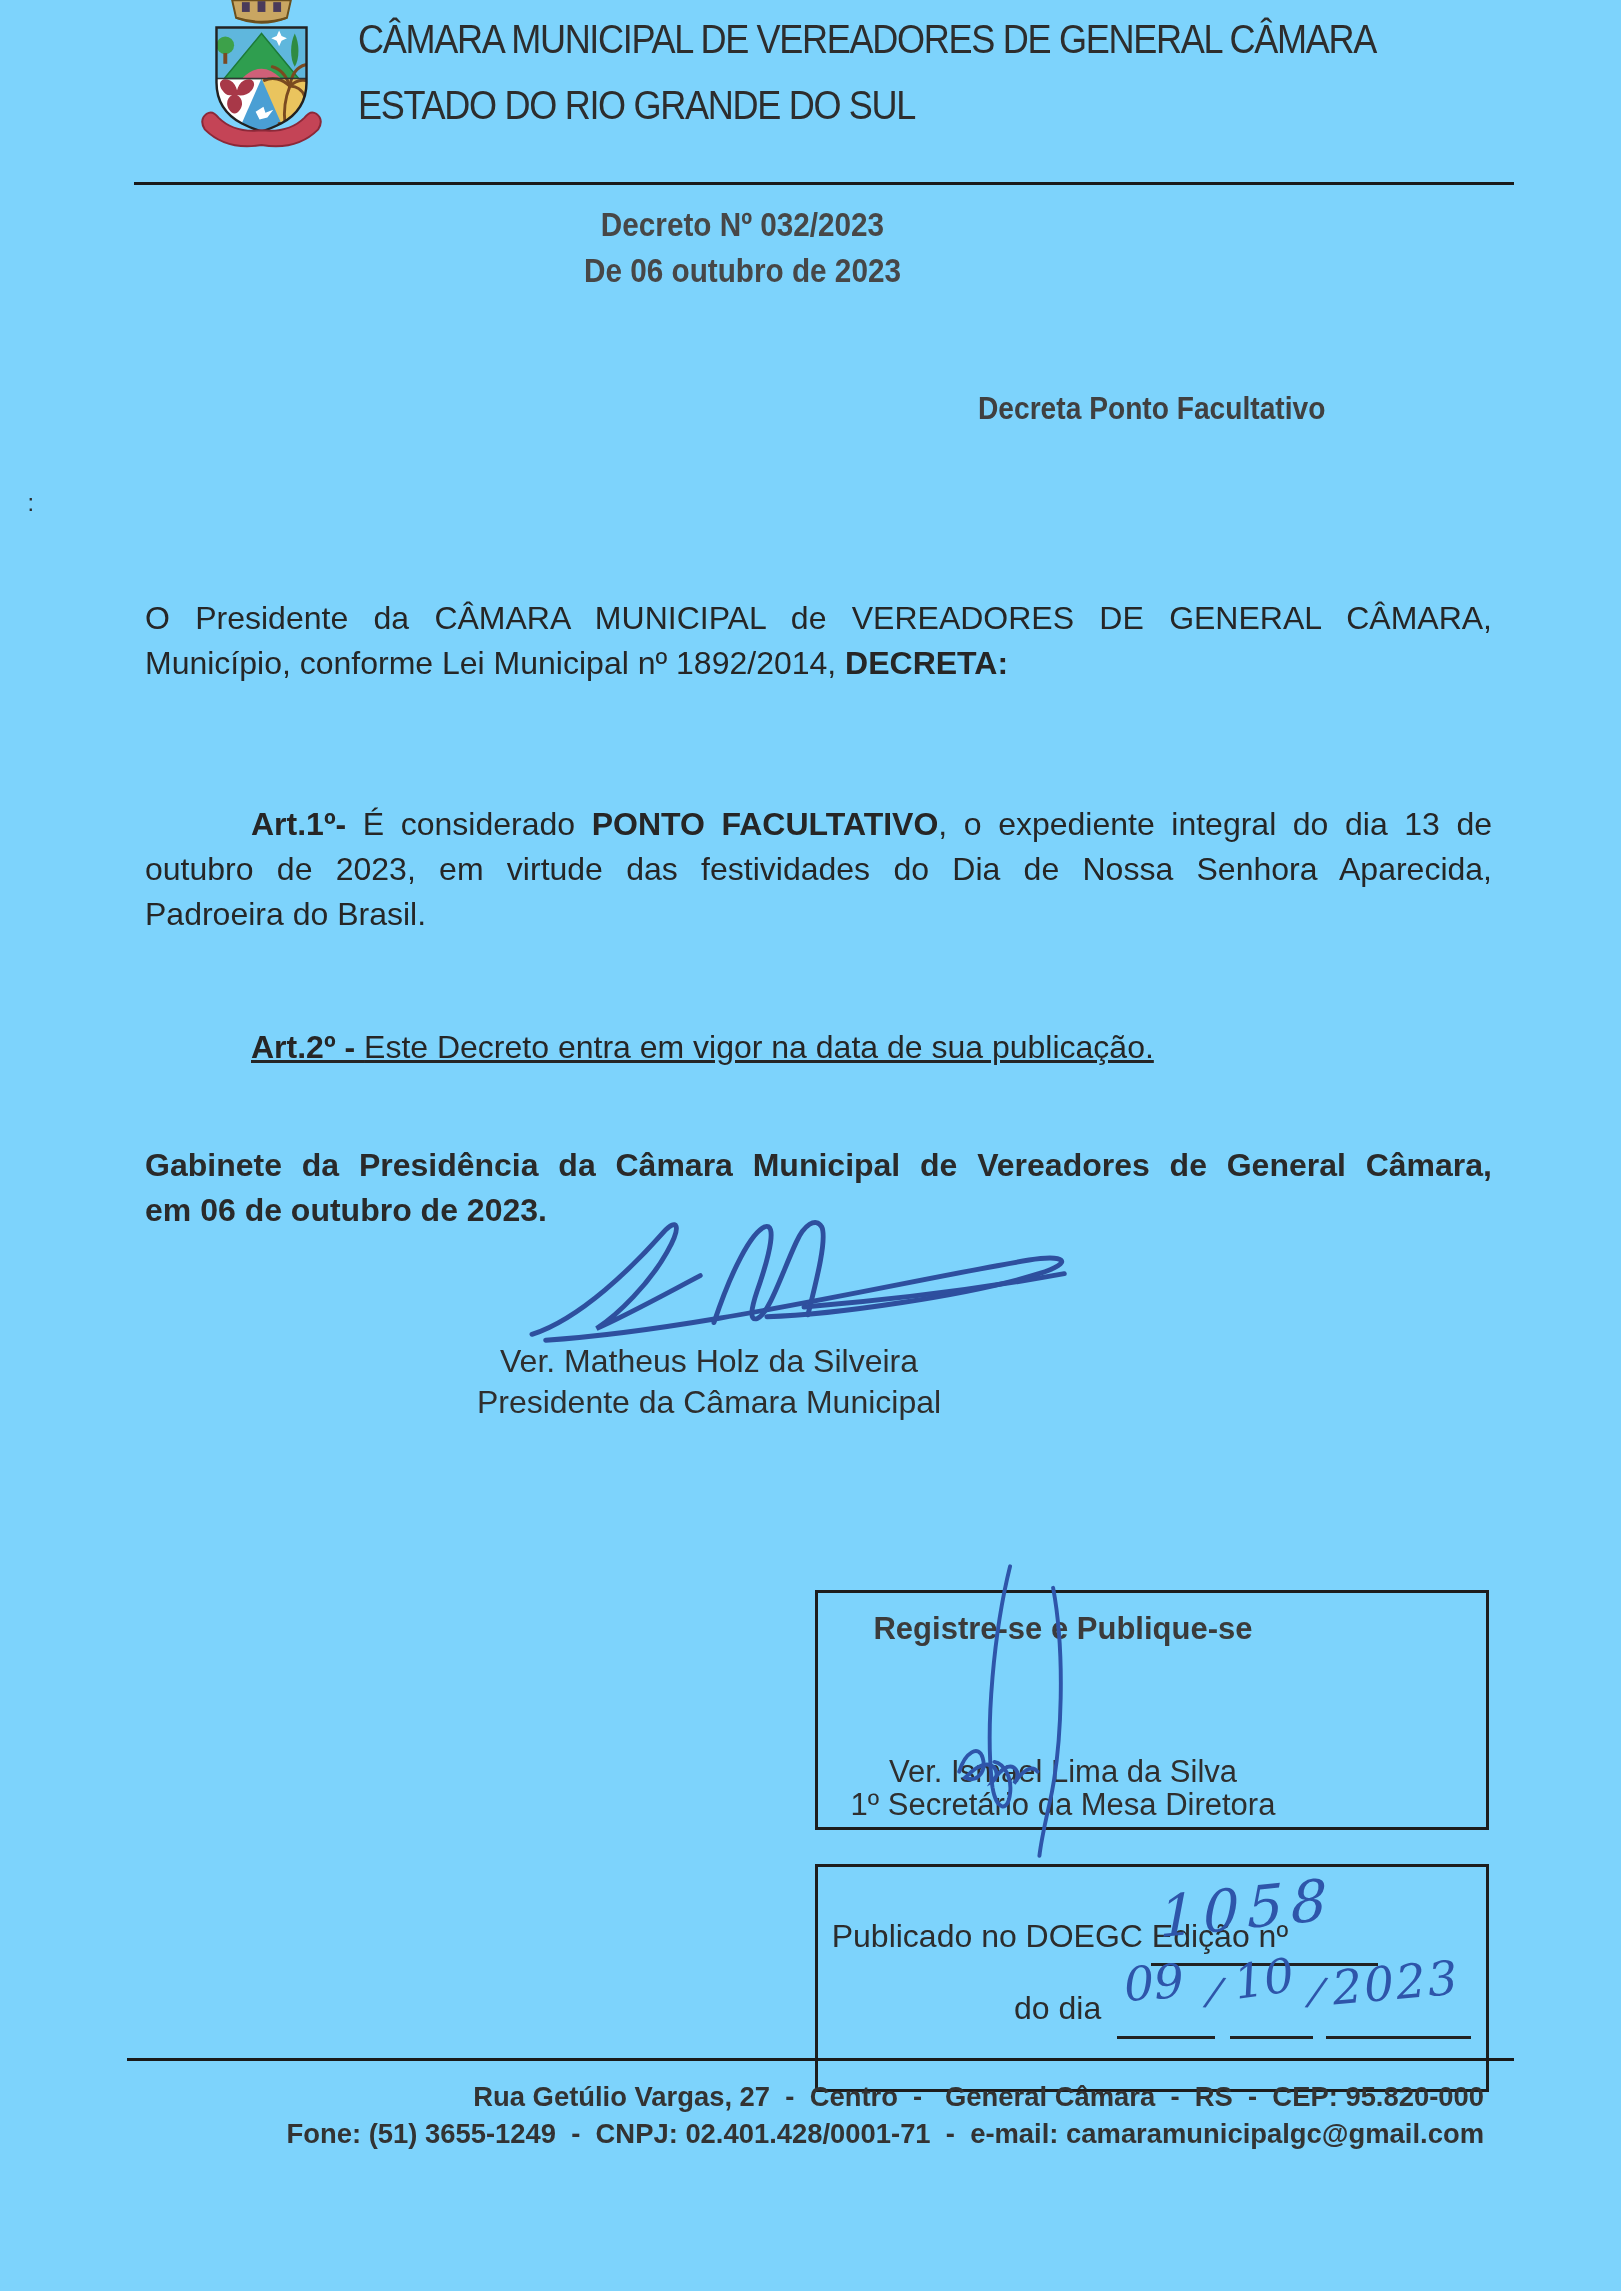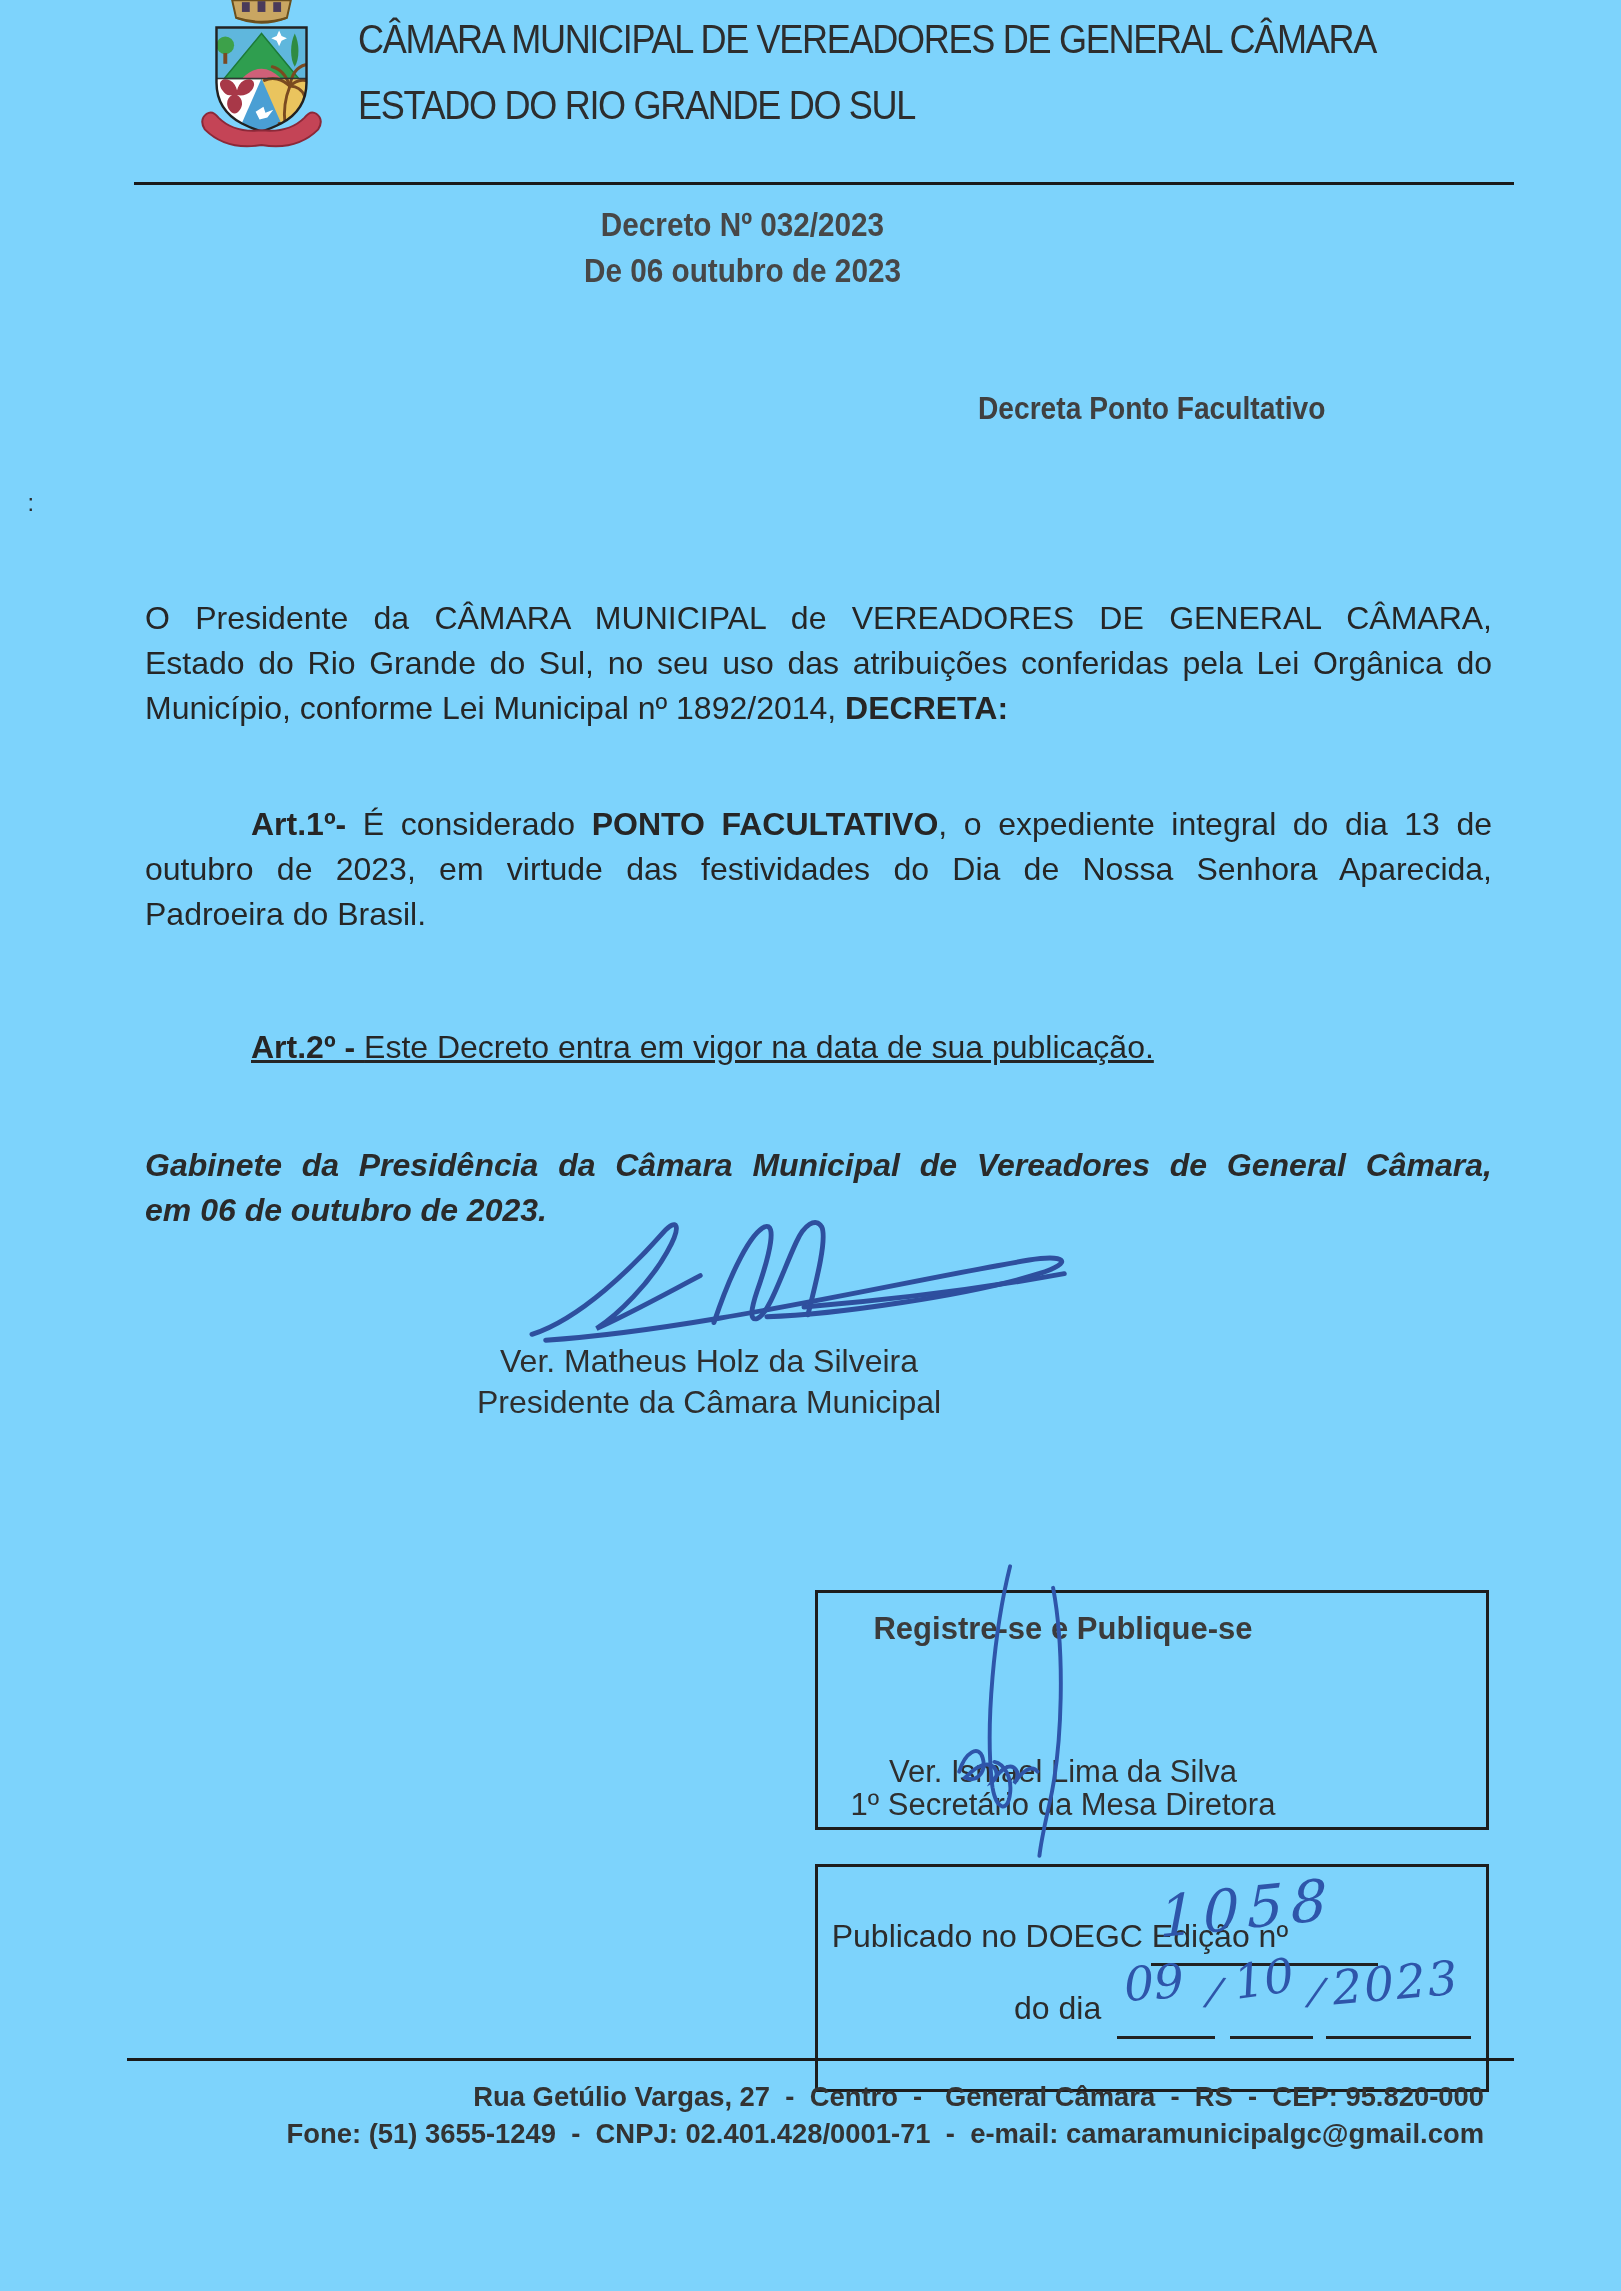--- a/index.html
+++ b/index.html
@@ -29,21 +29,21 @@
 
   
   .para { position:absolute; left:145px; width:1347px; font-size:32px; line-height:45px; }
   .jline { display:block; text-align:justify; text-align-last:justify; }
   .lline { display:block; text-align:left; }
   .indent1 { padding-left:106px; }
   .b { font-weight:bold; }
   #preamble { top:596px; }
   #article1 { top:802px; }
   #article2 { top:1025px;text-decoration:underline; }
-  #closing  { top:1143px; font-weight:bold; color:#2a2a2a;font-style:italic; }
+  #closing  { top:1143px; font-weight:bold; color:#2a2a2a; }
 
   
   .sig-president { position:absolute; left:510px; top:1213px; width:588px; height:137px; }
   .president-block { position:absolute; left:317px; top:1341px; width:784px; text-align:center;
                      font-size:32px; line-height:41px; color:#2e2e2e; }
   .president-block div { display:block; }
 
   
   .box { position:absolute; left:815px; width:674px; border:3.9px solid #1d1d1d;
          box-sizing:border-box; background:transparent; }
@@ -146,21 +146,20 @@
   <div class="artifact">:</div>
 
   <div class="title-block">
     <span class="tline">Decreto Nº 032/2023</span>
     <span class="tline">De 06 outubro de 2023</span>
   </div>
   <div class="subject">Decreta Ponto Facultativo</div>
 
   <div class="para" id="preamble">
     <span class="jline">O Presidente da CÂMARA MUNICIPAL de VEREADORES DE GENERAL CÂMARA,</span>
-    <span class="jline">Estado do Rio Grande do Sul, no seu uso das atribuições conferidas pela Lei Orgânica do</span>
     <span class="lline"><span>Município, conforme Lei Municipal nº 1892/2014, </span><span class="b">DECRETA:</span></span>
   </div>
 
   <div class="para" id="article1">
     <span class="jline indent1"><span class="b">Art.1º- </span><span>É considerado </span><span class="b">PONTO FACULTATIVO</span><span>, o expediente integral do dia 13 de</span></span>
     <span class="jline">outubro de 2023, em virtude das festividades do Dia de Nossa Senhora Aparecida,</span>
     <span class="lline">Padroeira do Brasil.</span>
   </div>
 
   <div class="para" id="article2">

